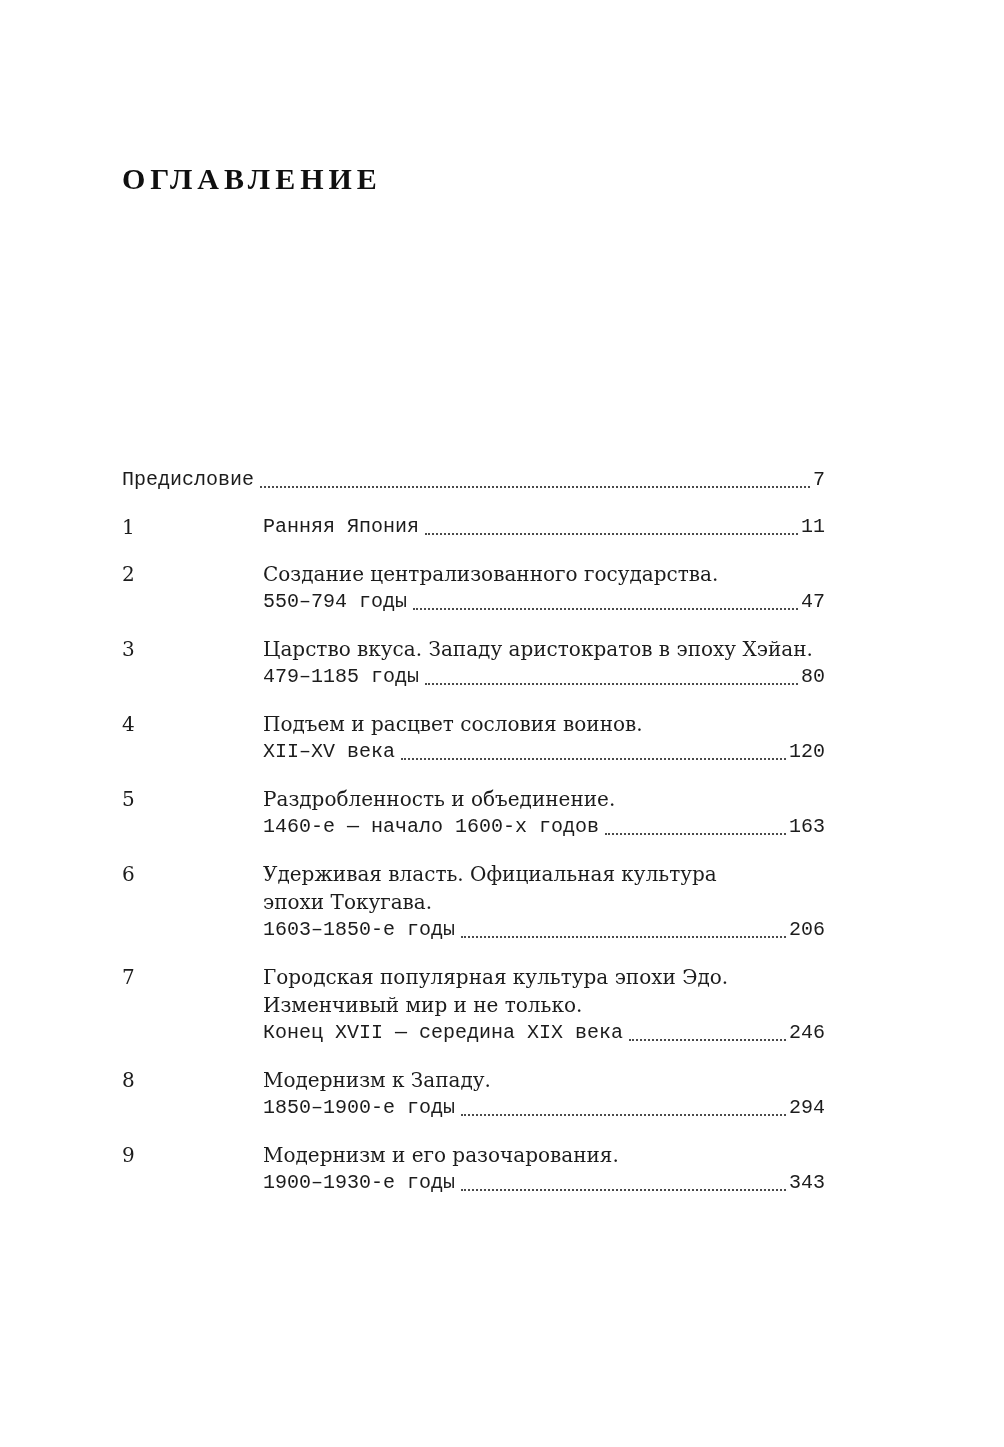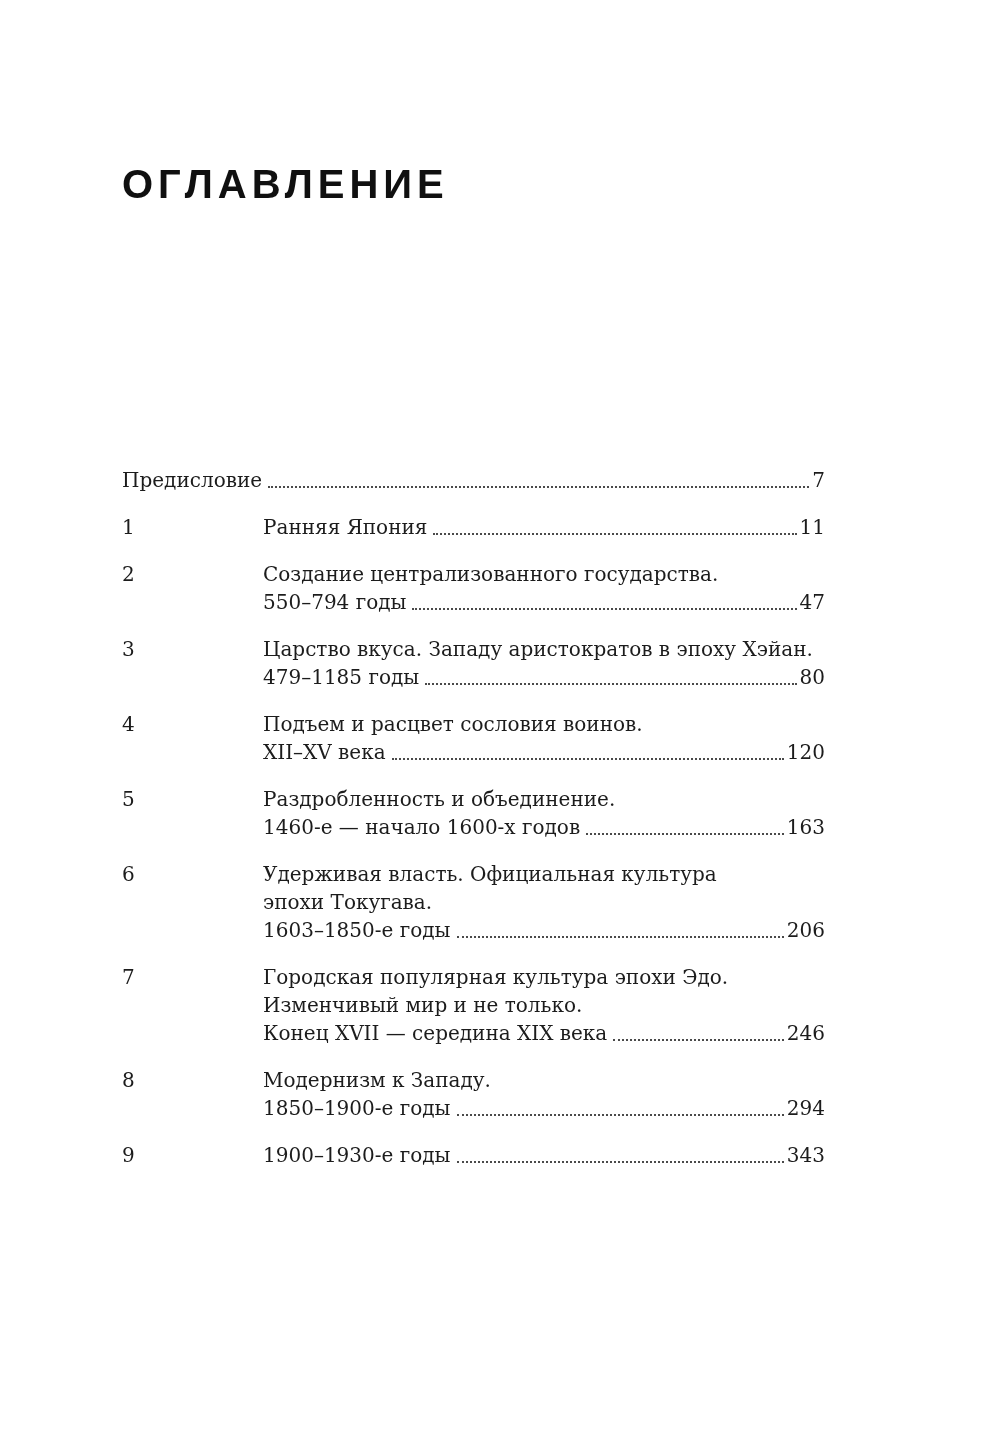--- a/index.html
+++ b/index.html
@@ -17,23 +17,23 @@
     position: relative;
     width: 1004px;
     height: 1447px;
     background: #ffffff;
     overflow: hidden;
   }
   .heading {
     position: absolute;
     left: 122px;
     top: 162px;
-    font-family: Liberation Sans, sans-serif;
+    font-family: Liberation Serif, serif;
     font-weight: 800;
-    font-size: 40px;
+    font-size: 30px;
     letter-spacing: 5px;
     color: #101010;
   }
   .toc {
     position: absolute;
     left: 122px;
     top: 466px;
     width: 703px;
   }
   .toc-row {
@@ -47,20 +47,21 @@
     width: 141px;
   }
   .content {
     flex: 1;
     min-width: 0;
   }
   .line { white-space: nowrap; }
   .lastline {
     display: flex;
     align-items: flex-end;
+    font-family: Liberation Mono, monospace;
   }
   .lasttext { white-space: nowrap; }
   .dots {
     flex: 1;
     border-bottom: 2px dotted #4a4a4a;
     margin: 0 3px 6px 6px;
     min-width: 12px;
   }
   .pagenum { white-space: nowrap; }
 </style>
@@ -174,20 +175,21 @@
         <span class="lasttext">1850–1900-е годы</span>
         <span class="dots"></span>
         <span class="pagenum">294</span>
       </div>
     </div>
   </div>
 
   <div class="toc-row">
     <div class="num">9</div>
     <div class="content">
+      <div class="line">Модернизм и его разочарования.</div>
           <div class="lastline">
         <span class="lasttext">1900–1930-е годы</span>
         <span class="dots"></span>
         <span class="pagenum">343</span>
       </div>
     </div>
   </div>
 </div>
 </div>
 

